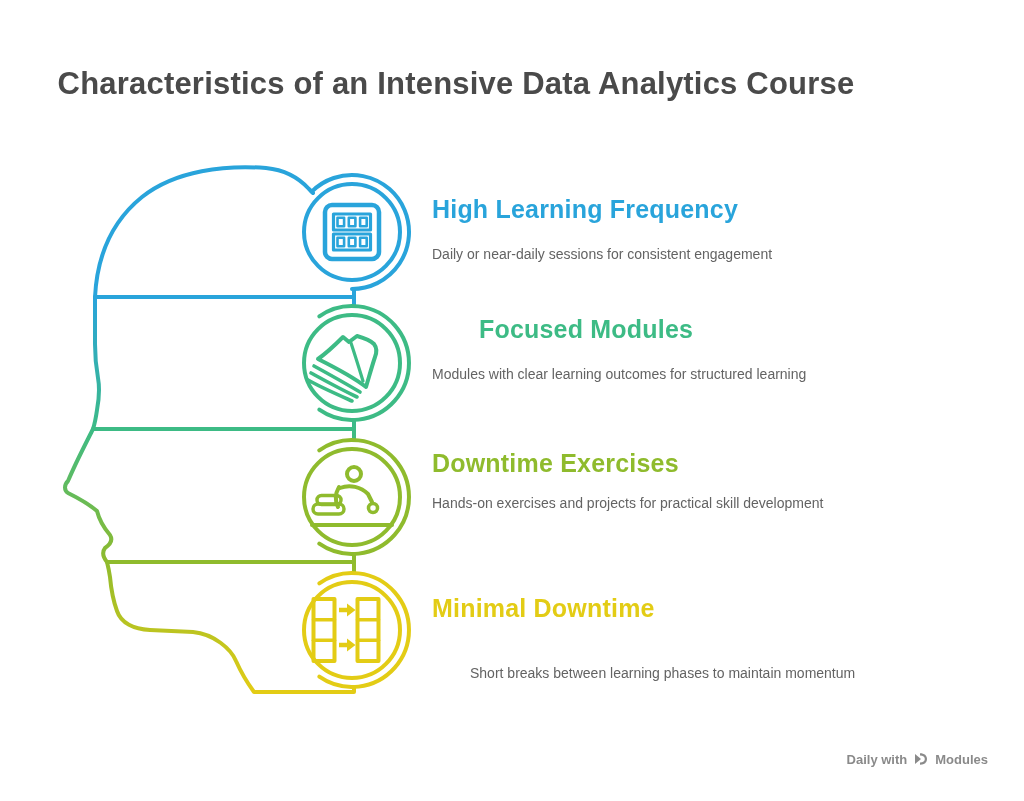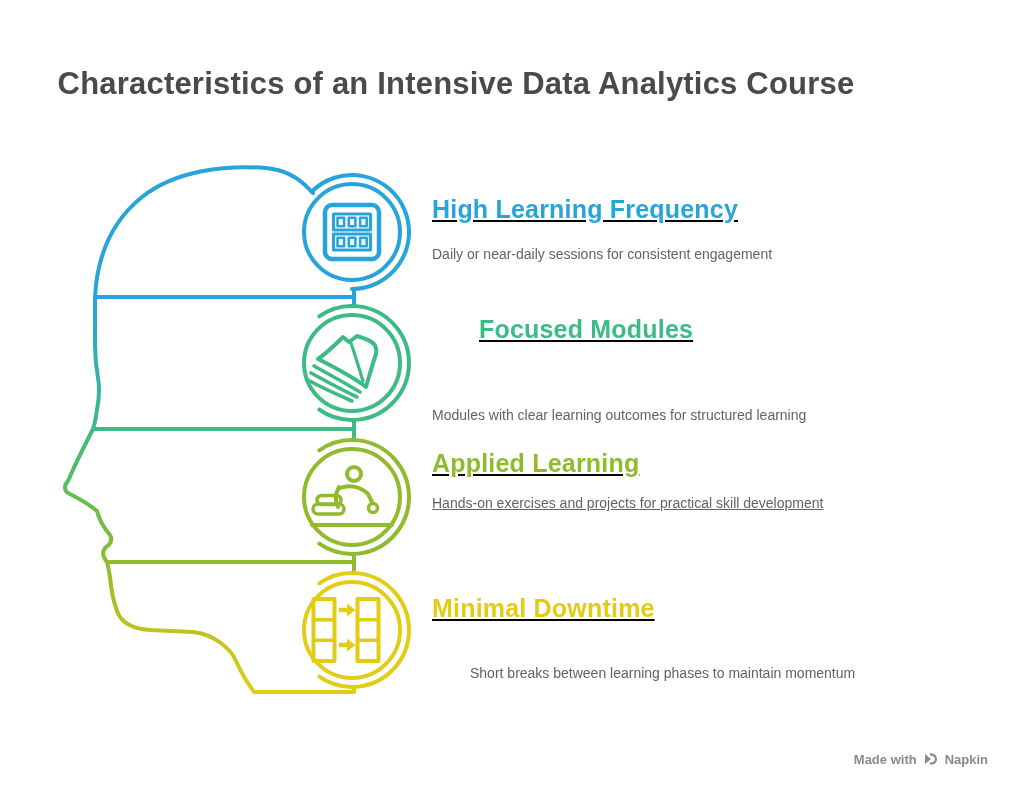--- a/index.html
+++ b/index.html
@@ -14,42 +14,42 @@
   .page-title {
     position: absolute;
     top: 66px; left: 0; width: 912px;
     text-align: center;
     font-size: 31px;
     font-weight: 700;
     letter-spacing: 0.2px;
     color: #4a4a4a;
   }
   .head-svg { position: absolute; top: 0; left: 0; }
-  .item { position: absolute; left: 432px; width: 500px; text-decoration: underline; }
+  .item { position: absolute; left: 432px; width: 500px; }
   .item-title {
     font-size: 25px;
     font-weight: 700;
     letter-spacing: 0.2px;
     line-height: 30px;
   }
   .item-desc {
     position: absolute;
     left: 432px; width: 480px;
     font-size: 14px;
     font-weight: 400;
     line-height: 25px;
     color: #636363;
   }
   .c0 { color: #29a4db; }
   .c1 { color: #3dbb85; }
   .c2 { color: #8fbb2d; }
   .c3 { color: #e3cc15; }
   .t0 { top: 194px; }  .d0 { top: 242px; }
-  .t1 { top: 314px; margin-left: 47px; }  .d1 { top: 362px; margin-top: 41px; }
-  .t2 { top: 448px; }  .d2 { top: 491px; text-decoration: underline; }
+  .t1 { top: 314px; margin-left: 47px; }  .d1 { top: 362px; }
+  .t2 { top: 448px; }  .d2 { top: 491px; }
   .t3 { top: 581px; margin-top: 12px; }  .d3 { top: 661px; margin-left: 38px; }
   .footer {
     position: absolute;
     top: 751px; right: 36px;
     display: flex;
     align-items: center;
     gap: 6px;
     font-size: 13px;
     font-weight: 600;
     color: #8a8a8a;
@@ -167,29 +167,29 @@
   <div class="item-title c0">High Learning Frequency</div>
 </div>
 <div class="item-desc d0">Daily or near-daily sessions for consistent engagement</div>
 
 <div class="item t1">
   <div class="item-title c1">Focused Modules</div>
 </div>
 <div class="item-desc d1">Modules with clear learning outcomes for structured learning</div>
 
 <div class="item t2">
-  <div class="item-title c2">Applied Learning</div>
+  <div class="item-title c2">Downtime Exercises</div>
 </div>
 <div class="item-desc d2">Hands-on exercises and projects for practical skill development</div>
 
 <div class="item t3">
   <div class="item-title c3">Minimal Downtime</div>
 </div>
 <div class="item-desc d3">Short breaks between learning phases to maintain momentum</div>
 
 <div class="footer">
-  <span>Made with</span>
+  <span>Daily with</span>
   <svg class="napkin-glyph" viewBox="0 0 16 16">
     <path fill="#8a8a8a" d="M2 3 L8 8 L2 13 Z"></path>
     <path fill="#8a8a8a" d="M7 2.2 C11.5 2.2 14 4.6 14 8 C14 11.4 11.5 13.8 7 13.8 L7 11.6 C10.2 11.6 11.8 10.2 11.8 8 C11.8 5.8 10.2 4.4 7 4.4 Z"></path>
   </svg>
-  <span>Napkin</span>
+  <span>Modules</span>
 </div>
 
 </body></html>

